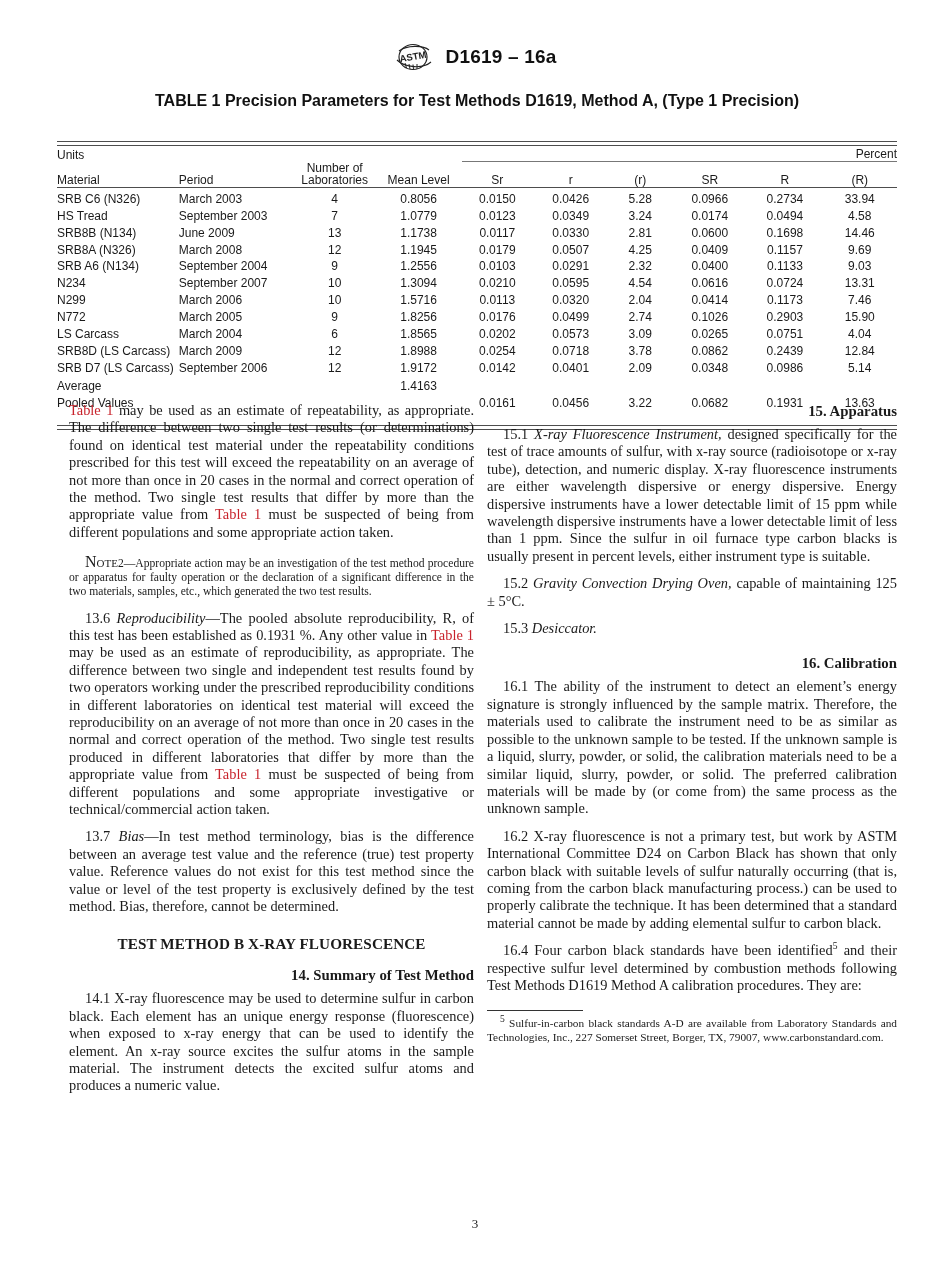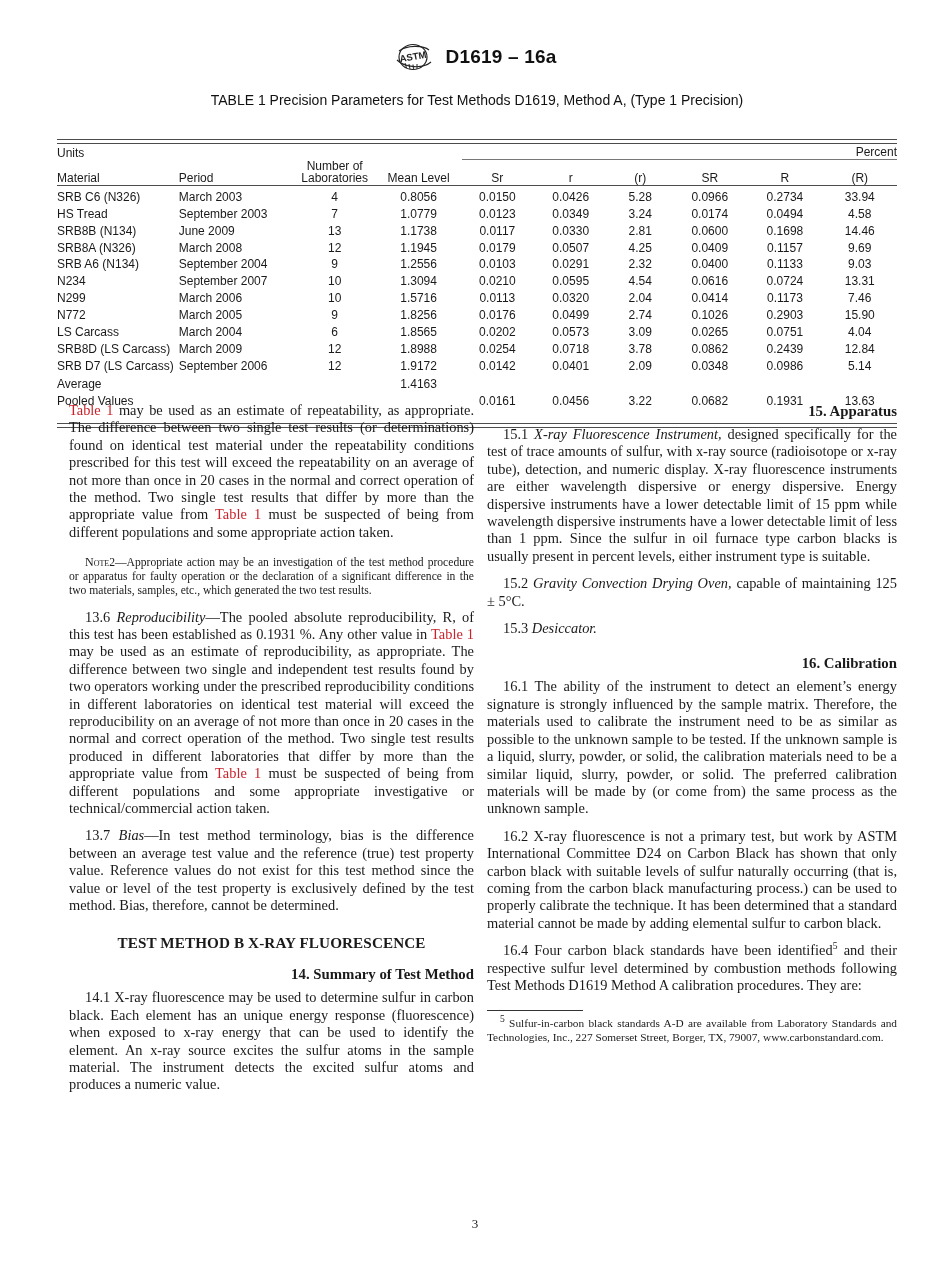--- a/index.html
+++ b/index.html
@@ -51,22 +51,22 @@
 
   
   .table-wrap {
     position: absolute;
     left: 57px;
     top: 92px;
     width: 840px;
   }
   .table-title {
     font-family: "Liberation Sans", "DejaVu Sans", sans-serif;
-    font-weight: normal;
-    font-size: 14px;
+    font-weight: bold;
+    font-size: 16px;
     text-align: center;
     margin-bottom: 5px;
     color: #111;
   }
   table.prec {
     border-collapse: collapse;
     width: 840px;
     font-family: "Liberation Sans", "DejaVu Sans", sans-serif;
     font-size: 12px;
     color: #1a1a1a;
@@ -159,21 +159,21 @@
   p.gap { margin-top: 10px; }
   p.note {
     margin: 14px 0 0 0;
     font-size: 11.6px;
     line-height: 14.1px;
     text-align: justify;
     text-indent: 16px;
   }
   .smallcaps {
     font-variant: small-caps;
-    font-size: 12px;
+    font-size: 16px;
   }
   .sec-head {
     margin: 17px 0 6px 0;
     font-family: "Liberation Serif", "DejaVu Serif", serif;
     font-weight: bold;
     font-size: 14.8px;
     line-height: 18px;
     text-align: right;
   }
   .sec-head.first { margin-top: 0; }

